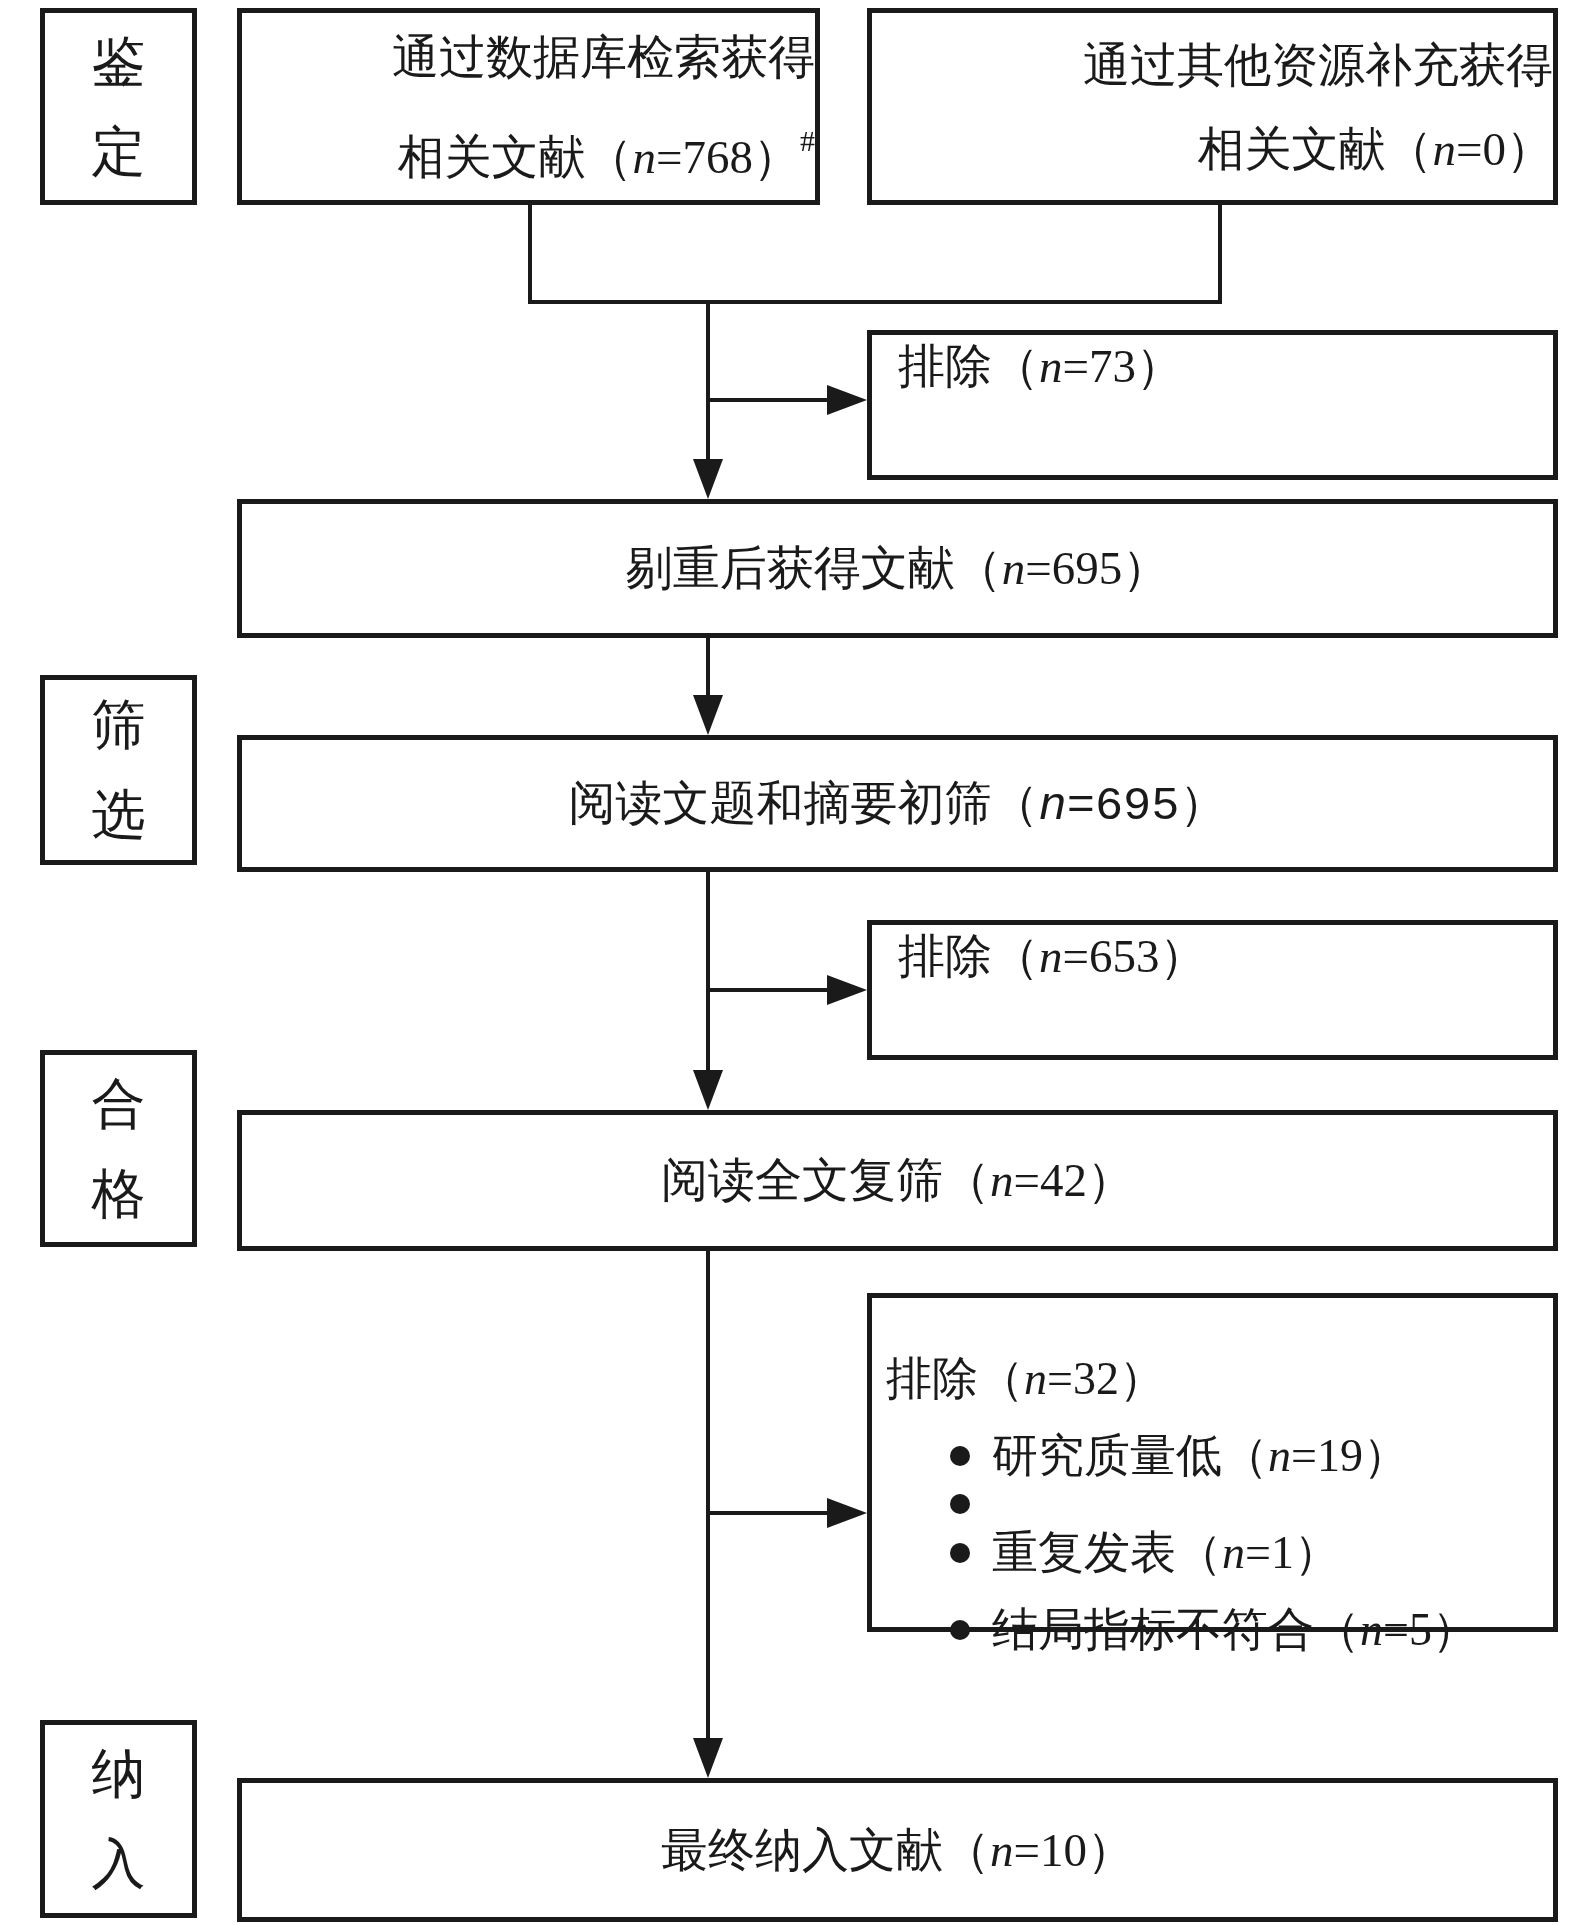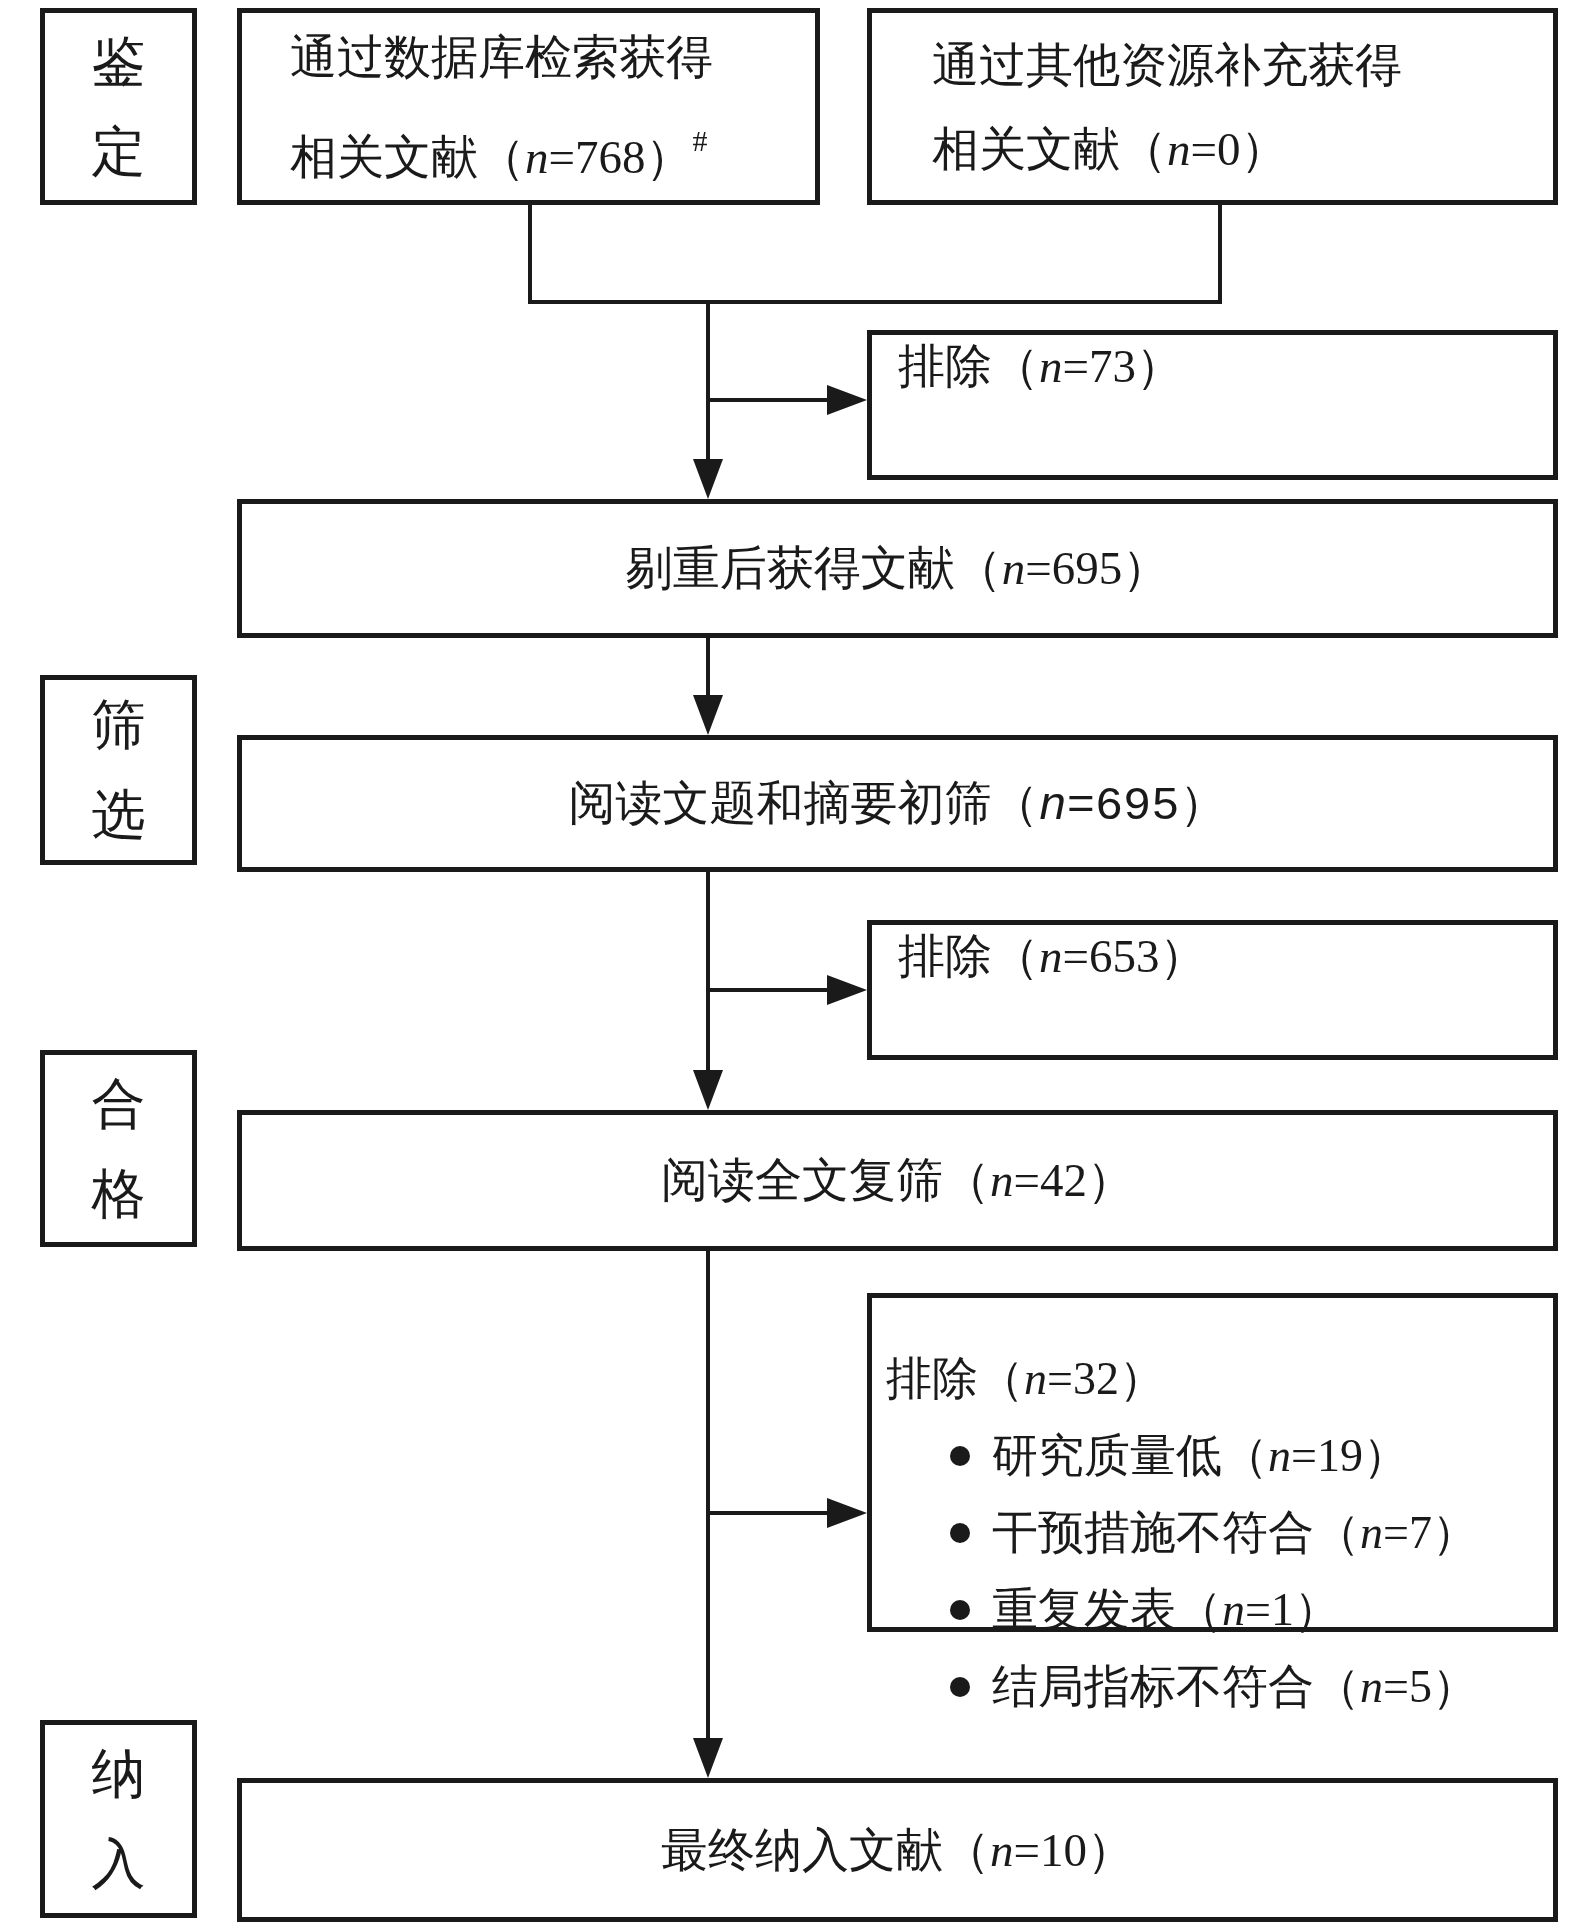--- a/index.html
+++ b/index.html
@@ -4,21 +4,21 @@
 <style>
   html,body{margin:0;padding:0;background:#ffffff;}
   #canvas{position:relative;width:1575px;height:1925px;background:#ffffff;overflow:hidden;
           font-family:"Liberation Serif","DejaVu Serif",serif;color:#1a1a1a;}
   #connectors{position:absolute;left:0;top:0;width:1575px;height:1925px;z-index:0;}
   .box{position:absolute;background:#ffffff;border:5px solid #1a1a1a;box-sizing:border-box;z-index:1;}
   .stage{display:flex;flex-direction:column;align-items:center;justify-content:center;
          font-size:54px;line-height:90px;}
   .center-text{display:flex;align-items:center;justify-content:center;font-size:47px;}
   .left-text{display:flex;font-size:47px;}
-  .two-line{display:flex;flex-direction:column;justify-content:center;font-size:47px;line-height:84px;}
+  .two-line{display:flex;flex-direction:column;justify-content:center;font-size:47px;line-height:84px;text-align:right;}
   .sup{font-size:30px;vertical-align:22px;}
   .excl-detail{font-size:46px;line-height:77px;padding:42px 10px 0 14px;}
   .bullet-row{display:flex;align-items:center;padding-left:64px;}
   .bullet-dot{display:inline-block;width:20px;height:20px;border-radius:50%;
               background:#1a1a1a;margin-right:22px;flex:0 0 auto;}
   i{font-style:italic;}
 </style>
 </head>
 <body>
 
@@ -95,21 +95,20 @@
   </div>
 
   <div class="box excl-detail" style="left:867px;top:1293px;width:691px;height:339px;">
     <div>排除（<i>n</i>=32）</div>
     <div class="bullet-row">
       <span class="bullet-dot"></span>
       <span>研究质量低（<i>n</i>=19）</span>
     </div>
     <div class="bullet-row">
       <span class="bullet-dot"></span>
-      <span>干预措施不符合（<i>n</i>=7）</span>
     </div>
     <div class="bullet-row">
       <span class="bullet-dot"></span>
       <span>重复发表（<i>n</i>=1）</span>
     </div>
     <div class="bullet-row">
       <span class="bullet-dot"></span>
       <span>结局指标不符合（<i>n</i>=5）</span>
     </div>
   </div>

